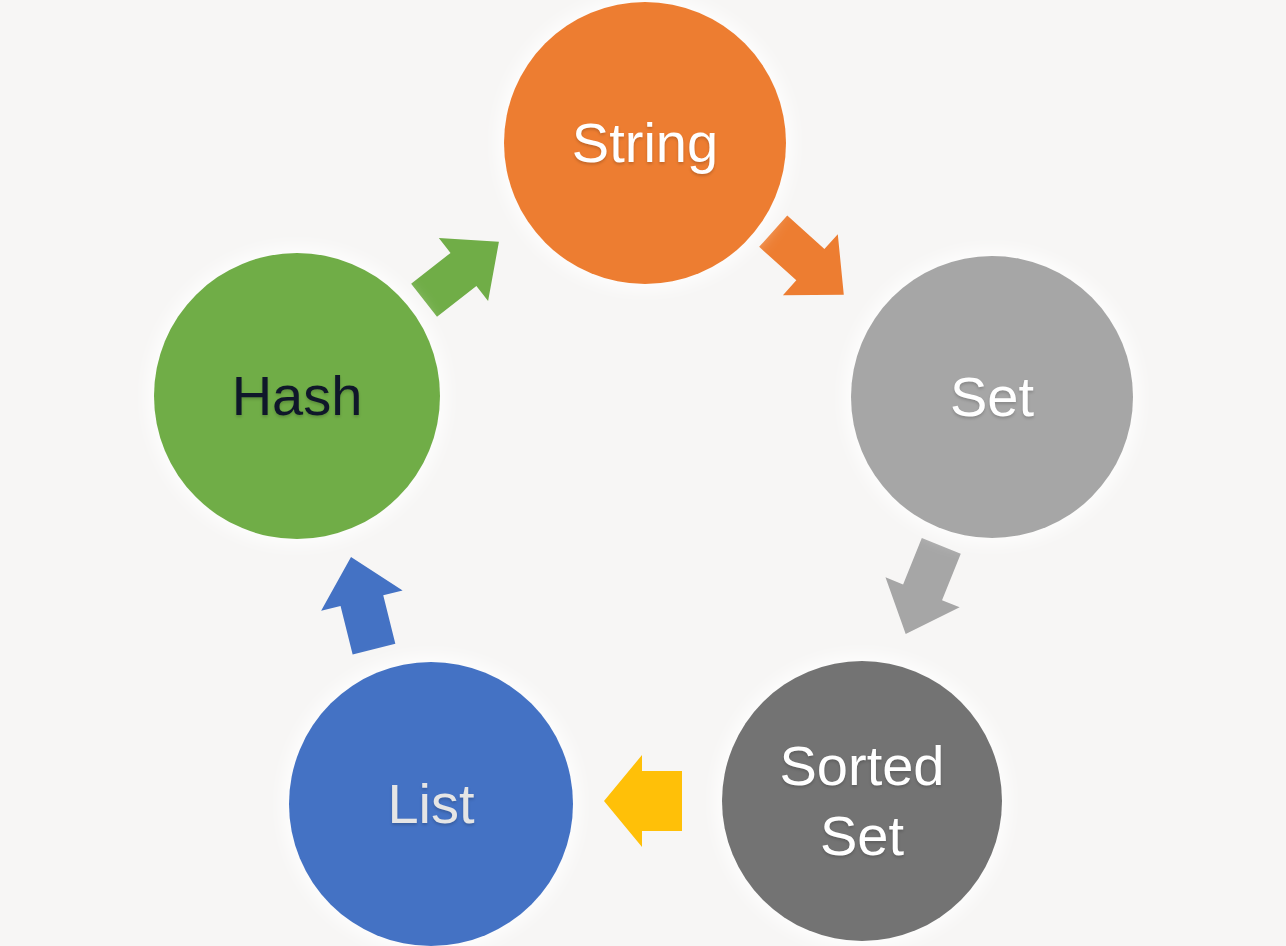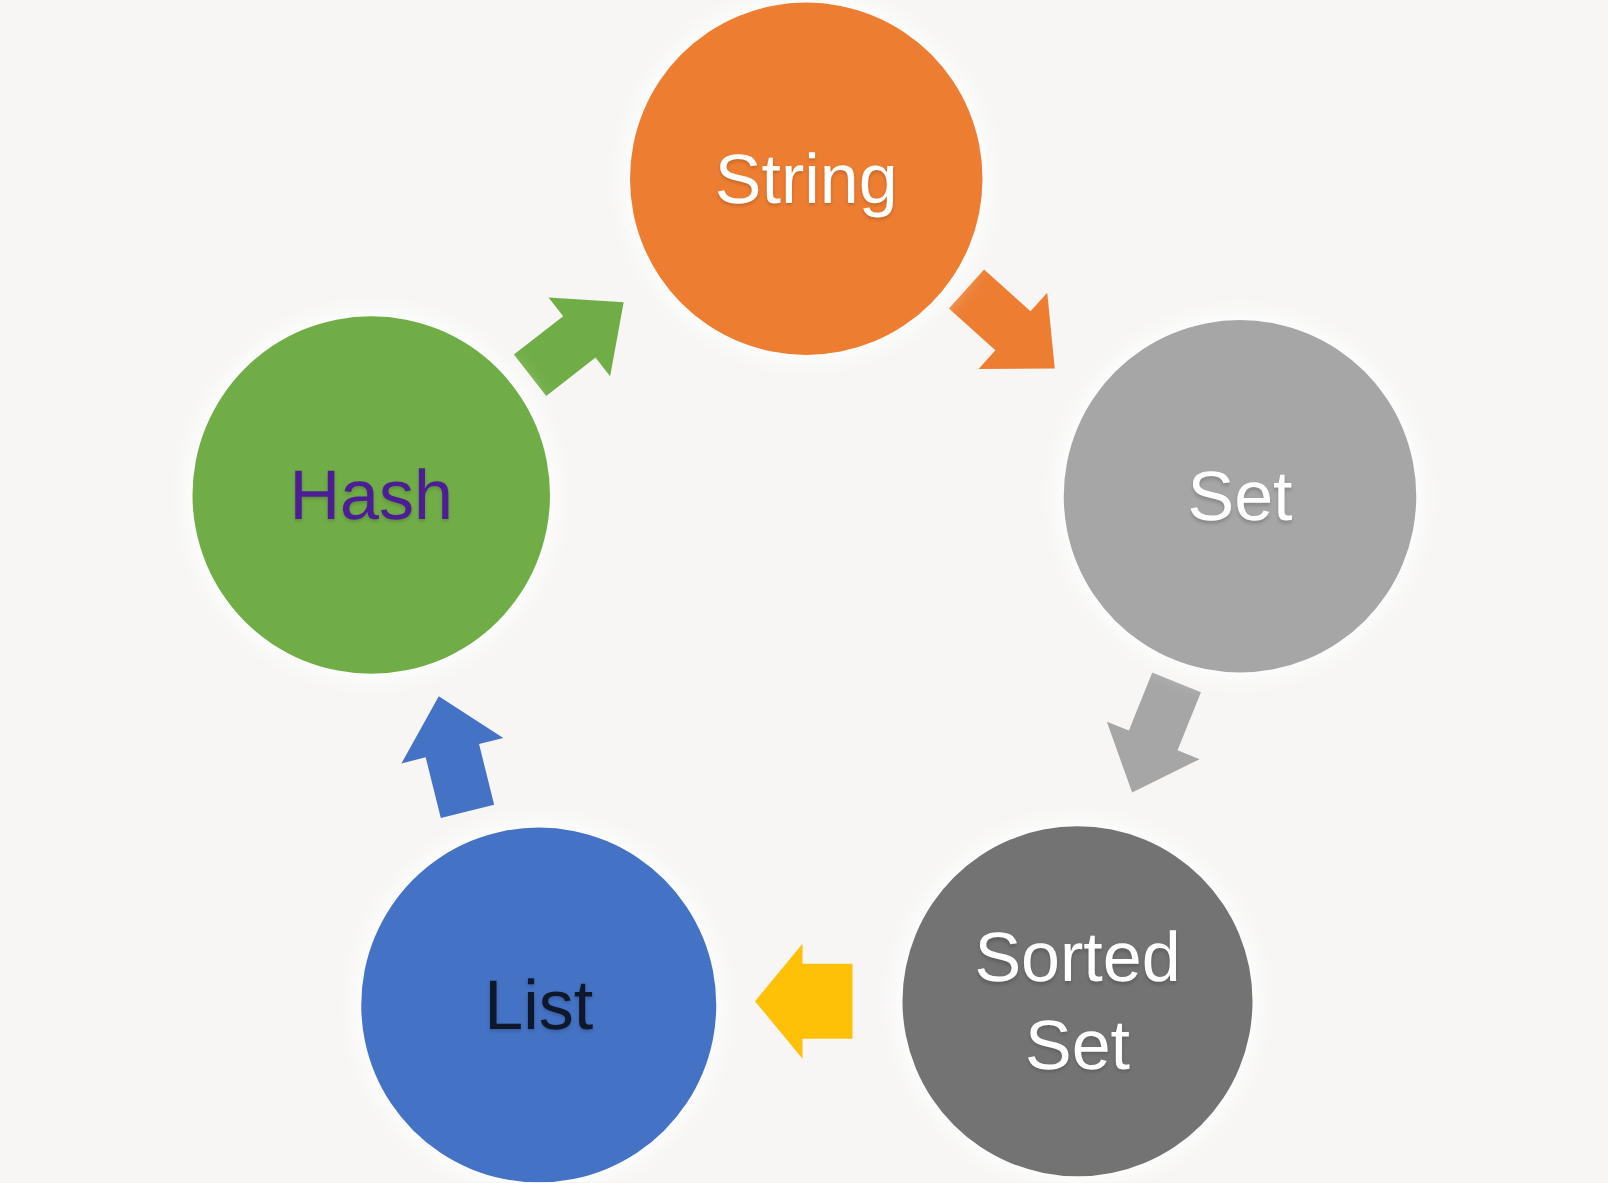--- a/index.html
+++ b/index.html
@@ -60,19 +60,19 @@
     <span class="node-label" style="color: rgb(255, 255, 255);">String</span>
   </div>
   <div class="node" style="left: 851px; top: 256px; width: 282px; height: 282px; background: rgb(166, 166, 166);">
     <span class="node-label" style="color: rgb(255, 255, 255);">Set</span>
   </div>
   <div class="node" style="left: 722px; top: 661px; width: 280px; height: 280px; background: #737373;">
     <span class="node-label" style="color: rgb(255, 255, 255);">Sorted
 Set</span>
   </div>
   <div class="node" style="left: 289px; top: 662px; width: 284px; height: 284px; background: rgb(68, 114, 196);">
-    <span class="node-label" style="color: #0f172a;">List</span>
+    <span class="node-label" style="color: #e5e5e5;">List</span>
   </div>
   <div class="node" style="left: 154px; top: 253px; width: 286px; height: 286px; background: rgb(112, 173, 71);">
-    <span class="node-label" style="color: #4c1d95;">Hash</span>
+    <span class="node-label" style="color: #0f172a;">Hash</span>
   </div>
 
 </div>
 
 </body></html>

